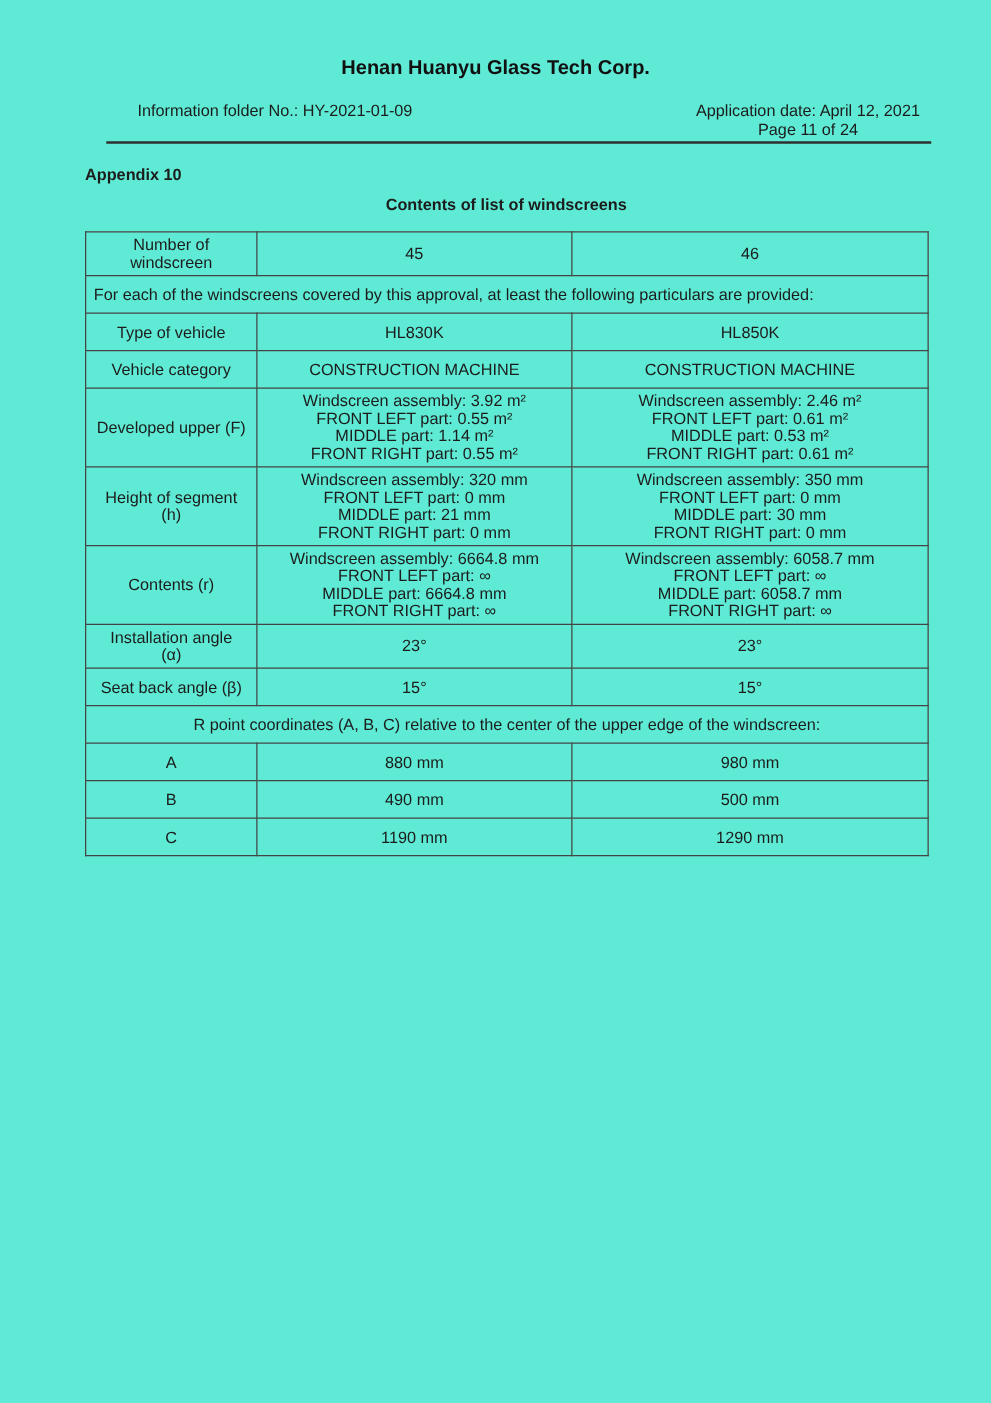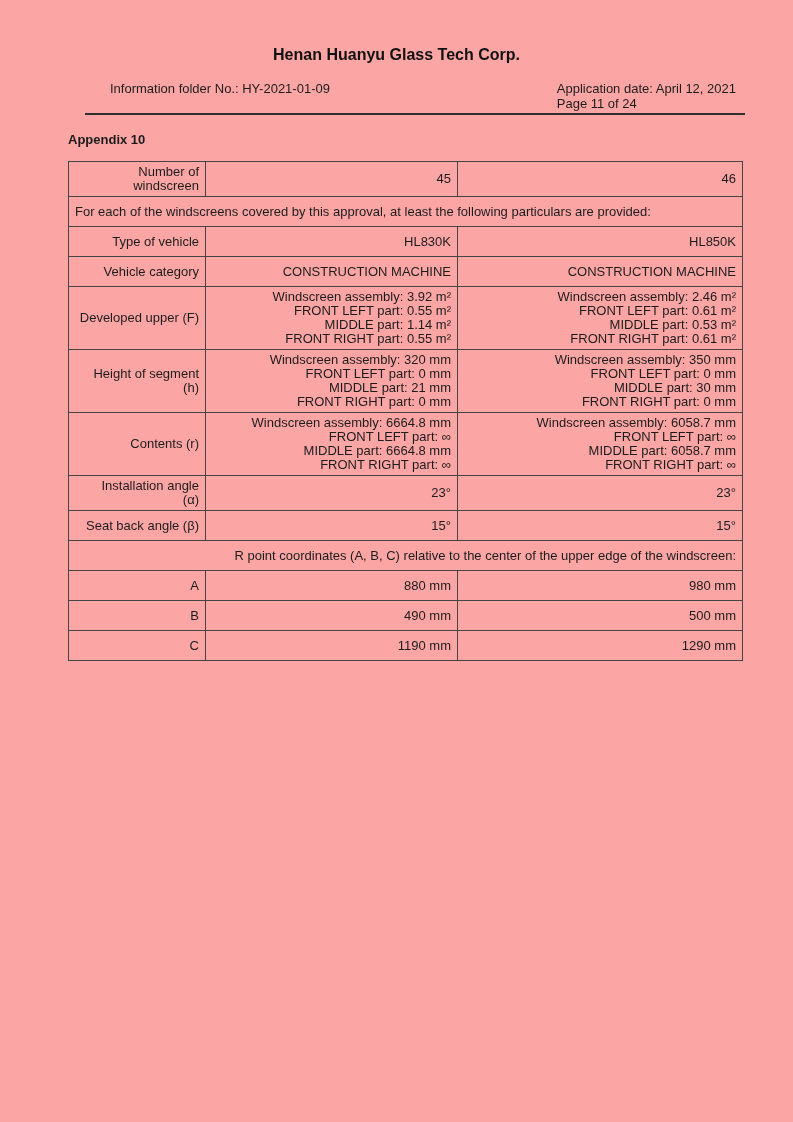--- a/index.html
+++ b/index.html
@@ -1,21 +1,21 @@
 <!DOCTYPE html>
 <html><head>
 <meta charset="utf-8">
 <style>
   html, body { margin: 0; padding: 0; }
   body { background: #ffffff; }
   .page {
     position: relative;
     width: 793px;
     height: 1122px;
-    background: #fca5a5;
+    background: #5eead4;
     color: #1c1c1c;
     font-family: "Liberation Sans", "DejaVu Sans", sans-serif;
     font-size: 13px;
     overflow: hidden;
   }
   .content { margin: 0 51px 0 68px; } 
   .company {
     padding-top: 45px;
     text-align: center;
     font-size: 16px;
@@ -23,21 +23,21 @@
     line-height: 19px;
     color: #111111;
   }
   .info-row {
     display: flex;
     justify-content: space-between;
     align-items: flex-start;
     margin: 17px 6px 0 42px;
     line-height: 15px;
   }
-  .info-right { text-align: left; }
+  .info-right { text-align: center; }
   .rule {
     height: 2px;
     background: #2f2f2f;
     margin: 2px -3px 0 17px;
   }
   .appendix {
     margin-top: 17px;
     text-align: left;
     font-weight: bold;
     line-height: 15px;
@@ -49,21 +49,21 @@
     line-height: 15px;
   }
   table.ws-table {
     margin-top: 14px;
     border-collapse: collapse;
     table-layout: fixed;
     width: 674px;
   }
   table.ws-table td {
     border: 1px solid #444444;
-    text-align: right;
+    text-align: center;
     vertical-align: middle;
     padding: 3px 6px;
     line-height: 14px;
     height: 23px;
     word-wrap: break-word;
   }
   td.span-cell { text-align: center; }
   td.span-cell.align-left { text-align: left; }
 </style>
 </head>
@@ -77,20 +77,21 @@
       <div>Information folder No.: HY-2021-01-09</div>
       <div class="info-right">
         <div>Application date: April 12, 2021</div>
         <div>Page 11 of 24</div>
       </div>
     </div>
 
     <div class="rule"></div>
 
     <div class="appendix">Appendix 10</div>
+    <div class="subtitle">Contents of list of windscreens</div>
 
     <table class="ws-table">
       <colgroup>
         <col style="width:137px">
         <col style="width:252px">
         <col style="width:285px">
       </colgroup>
       <tbody id="ws-tbody">
           <tr>
             <td class="label-cell">

